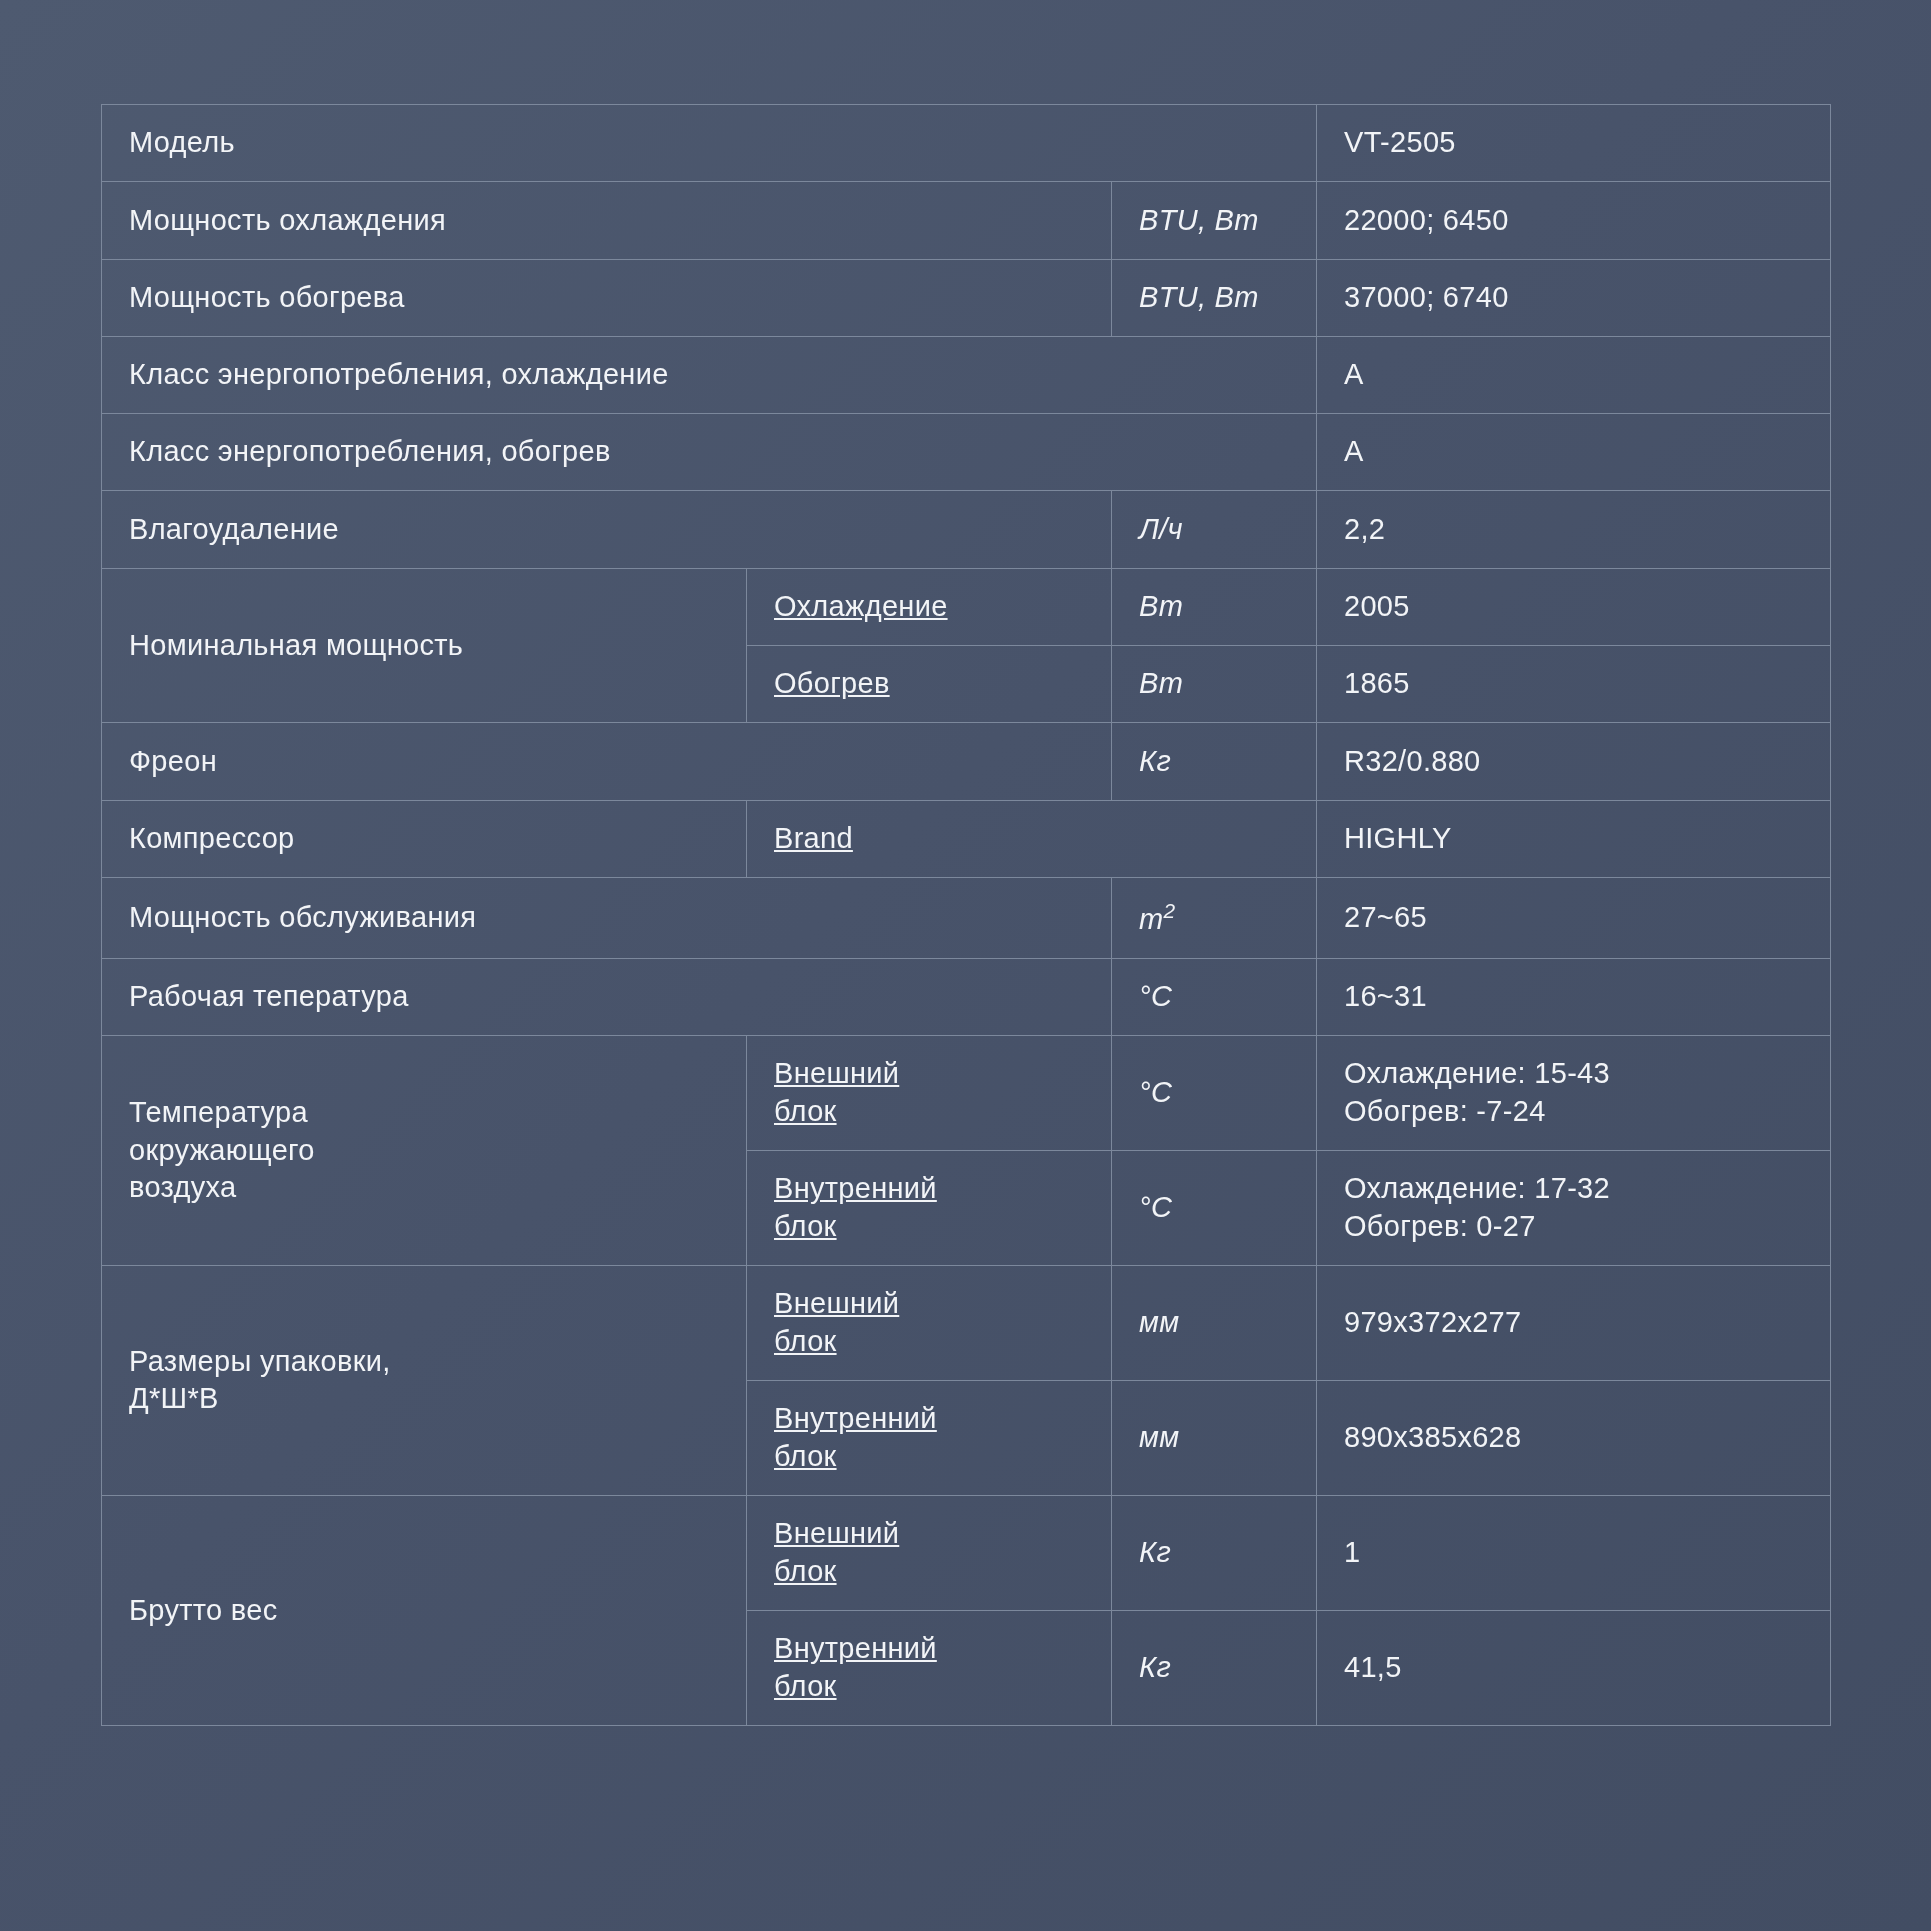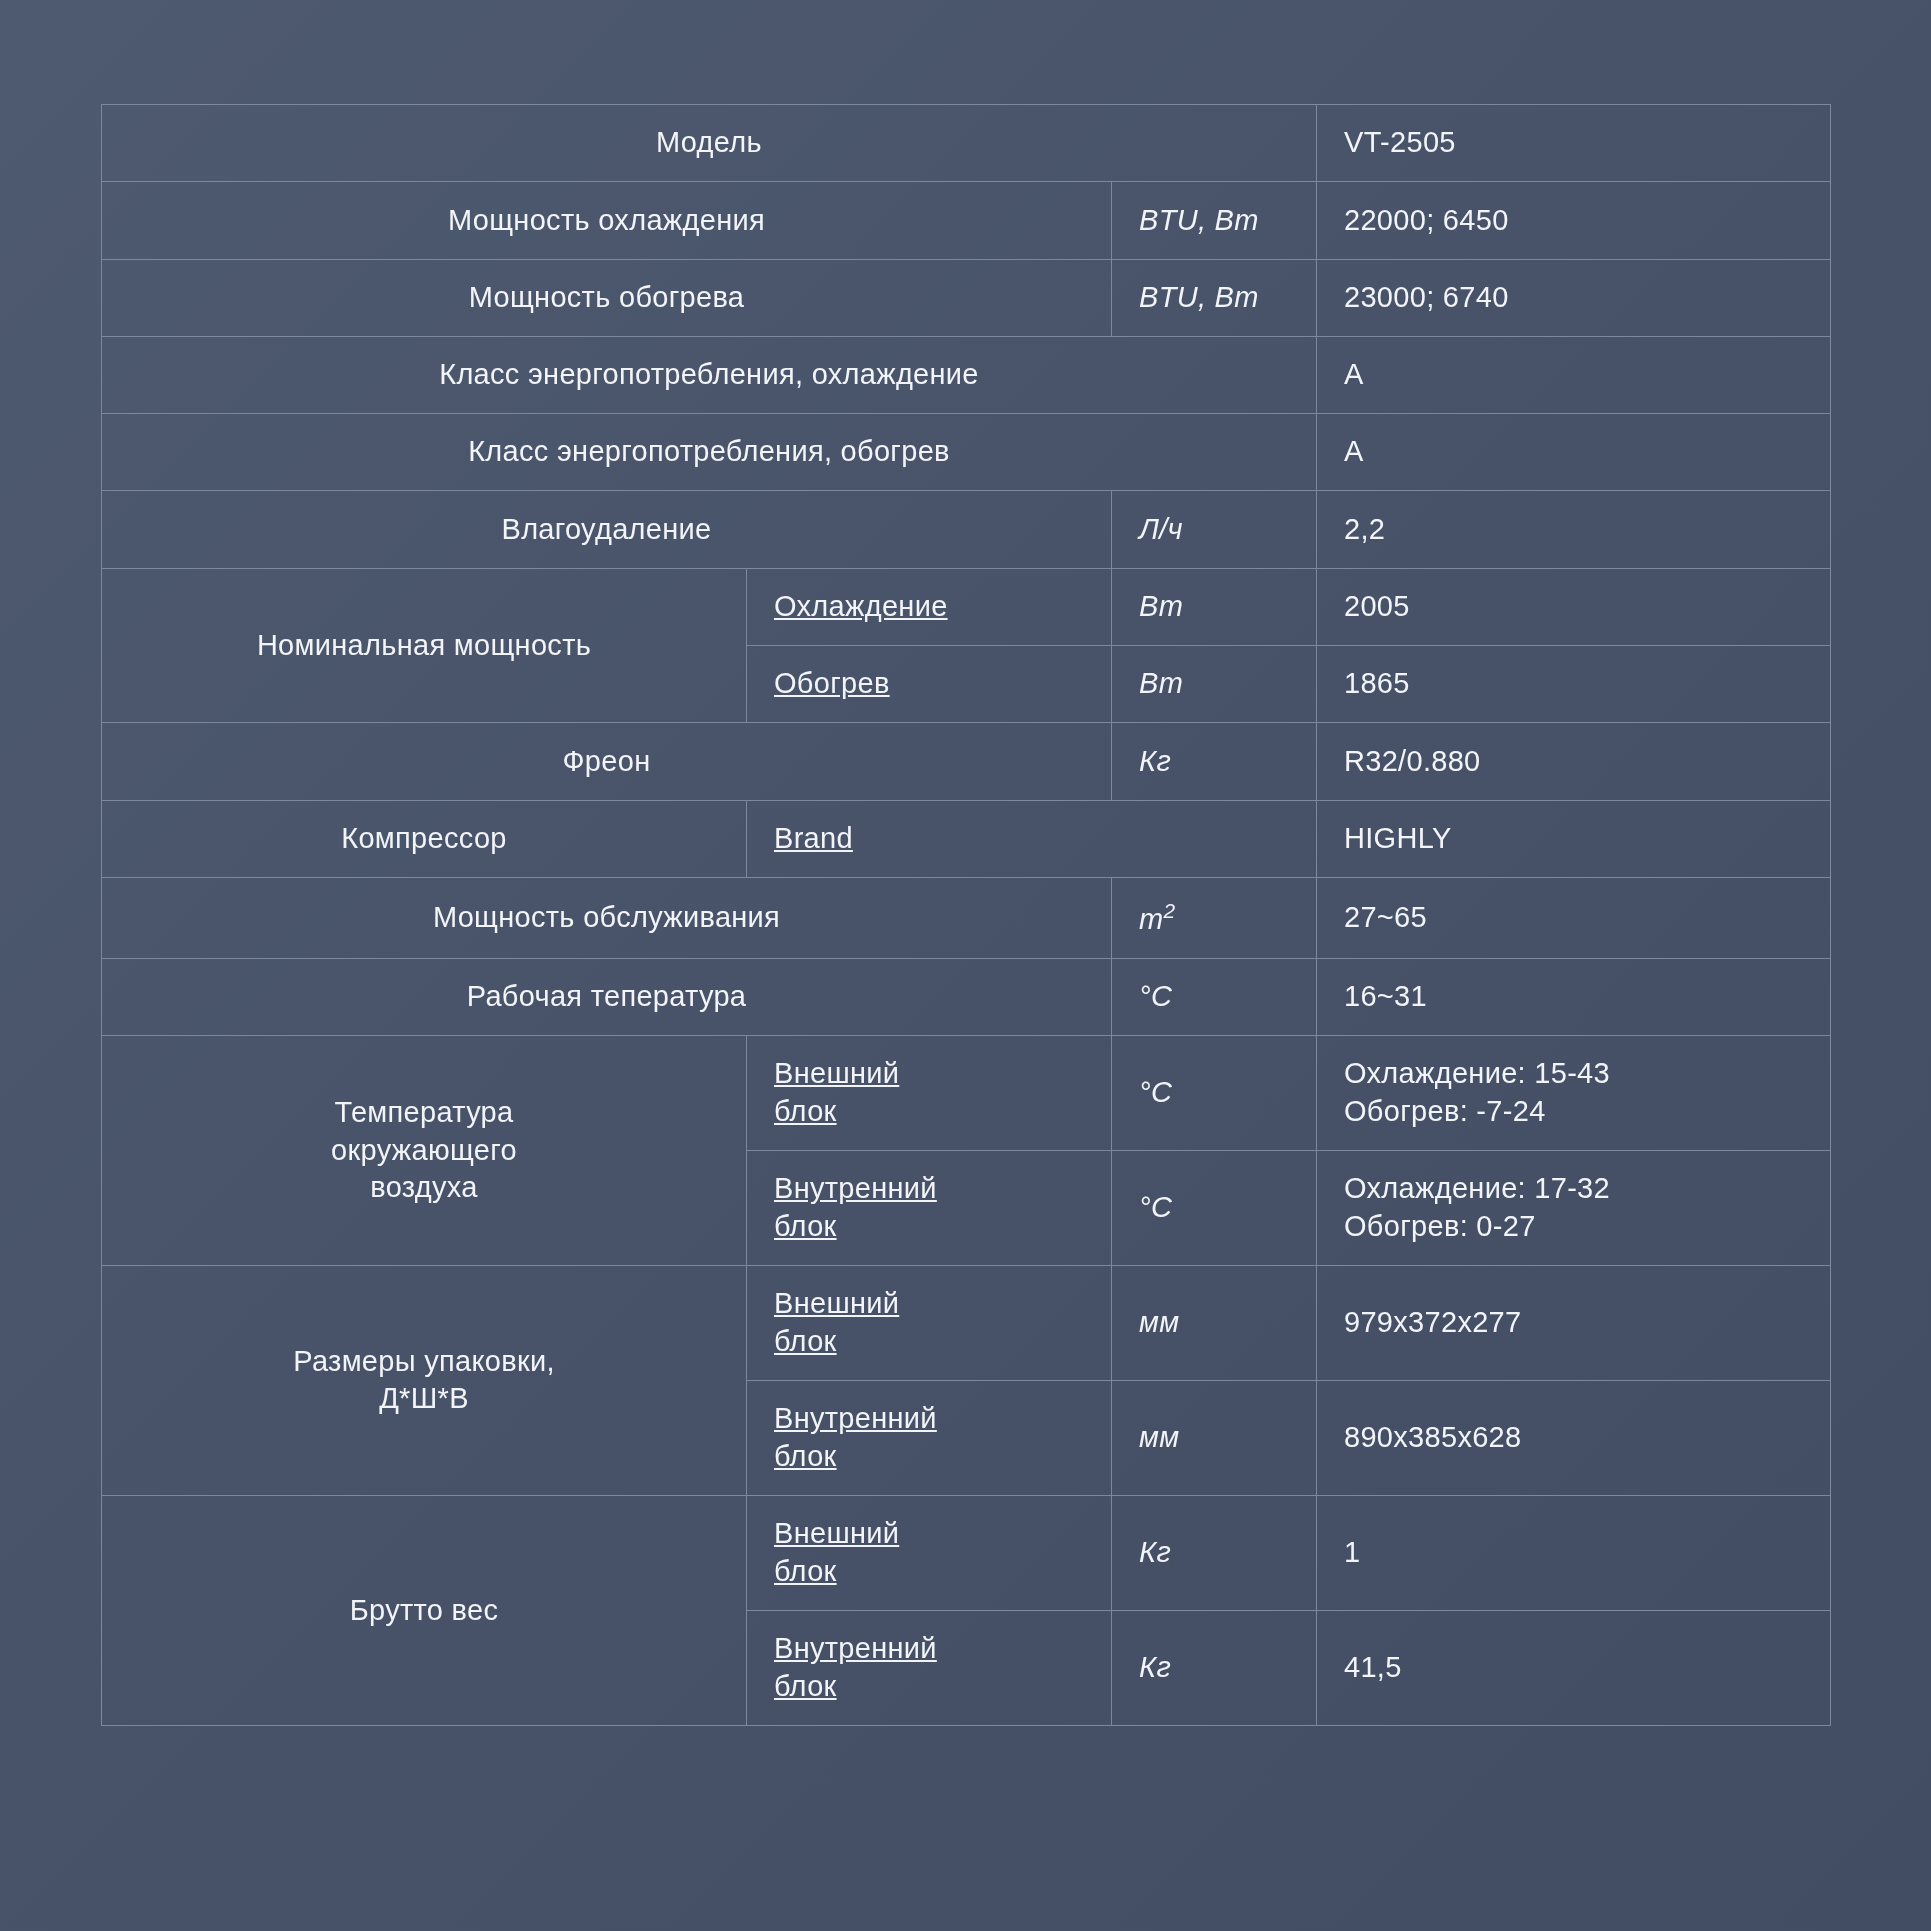--- a/index.html
+++ b/index.html
@@ -28,21 +28,21 @@
   table.spec td {
     border: 1px solid #7c889c;
     color: #f2f4f7;
     font-size: 29px;
     font-weight: 400;
     padding: 19.3px 27px;
     vertical-align: middle;
     line-height: 1.30;
     letter-spacing: 0.3px;
   }
-  td.c-name { width: 645px; text-align: center; }
+  td.c-name { width: 645px; }
   td.c-sub  { width: 365px; text-decoration: underline; }
   td.c-unit { width: 205px; font-style: italic; }
   td.c-val  { width: 514px; margin-top: 24px; }
   .xtall { padding-top: 50px; padding-bottom: 50px; }
   .val-multi { white-space: pre-line; }
   .grp { vertical-align: middle; }
   .sup { font-size: 0.72em; vertical-align: super; }
 </style>
 </head>
 <body>
@@ -64,21 +64,21 @@
 
       <tr>
         <td class="c-name" colspan="2">Мощность охлаждения</td>
         <td class="c-unit">BTU, Вт</td>
         <td class="c-val">22000; 6450</td>
       </tr>
 
       <tr>
         <td class="c-name" colspan="2">Мощность обогрева</td>
         <td class="c-unit">BTU, Вт</td>
-        <td class="c-val">23000; 6740</td>
+        <td class="c-val">37000; 6740</td>
       </tr>
 
       <tr>
         <td class="c-name" colspan="3">Класс энергопотребления, охлаждение</td>
         <td class="c-val">A</td>
       </tr>
 
       <tr>
         <td class="c-name" colspan="3">Класс энергопотребления, обогрев</td>
         <td class="c-val">A</td>

